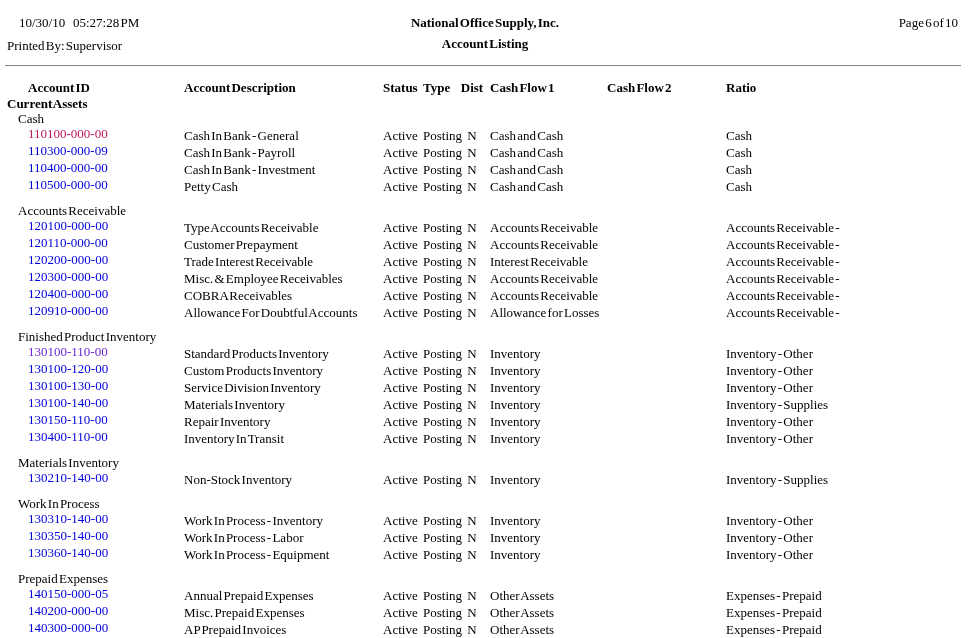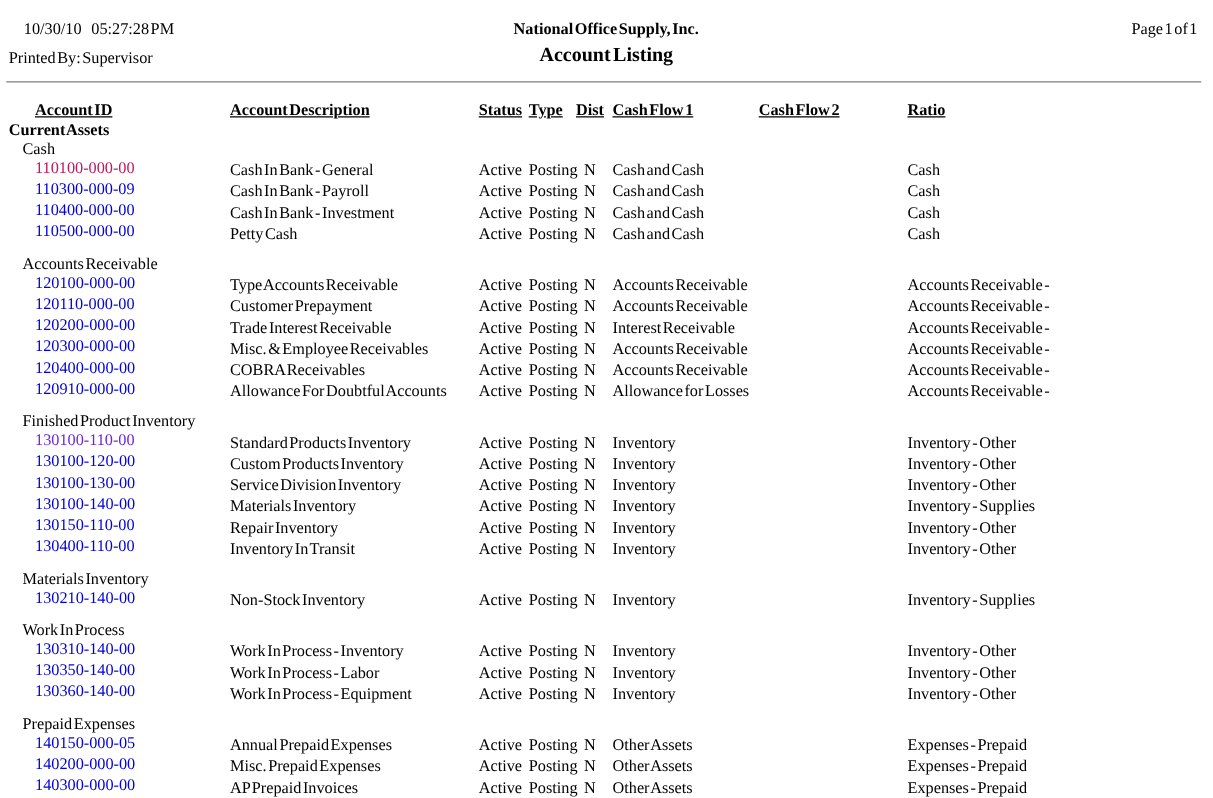--- a/index.html
+++ b/index.html
@@ -9,27 +9,27 @@
     font-family: "Liberation Serif", "DejaVu Serif", serif;
     font-size: 13px; color: #000; word-spacing: -2px;
   }
   .report { position: relative; width: 970px; height: 638px; background: #fff; }
 
   
   .hdr-date   { position: absolute; left: 19px;  top: 15px; }
   .hdr-time   { position: absolute; left: 73px; top: 15px; }
   .hdr-printedby { position: absolute; left: 7px; top: 38px; }
   .hdr-company { position: absolute; left: 0; right: 0; top: 15px; text-align: center; font-weight: bold; }
-  .hdr-title   { position: absolute; left: 0; right: 0; top: 36px; text-align: center; font-weight: bold; font-size: 16px; }
+  .hdr-title   { position: absolute; left: 0; right: 0; top: 36px; text-align: center; font-weight: bold; font-size: 13px; }
   .hdr-page    { position: absolute; right: 12px; top: 15px; }
   .hdr-rule    { position: absolute; left: 5px; right: 9px; top: 65px; border-top: 1px solid #808080; height: 0; }
 
   
   .col-headers { position: absolute; left: 0; right: 0; top: 80px; height: 16px; font-weight: bold; }
-  .col-headers span { position: absolute; text-decoration: underline; white-space: nowrap; }
+  .col-headers span { position: absolute; white-space: nowrap; }
   .h-id     { left: 28px; }
   .h-desc   { left: 184px; }
   .h-status { left: 383px; }
   .h-type   { left: 423px; }
   .h-dist   { left: 458px; width: 28px; text-align: center; }
   .h-cf1    { left: 490px; }
   .h-cf2    { left: 607px; }
   .h-ratio  { left: 726px; }
 
   
@@ -52,21 +52,21 @@
 </head>
 <body>
 
 <div class="report">
 
   <span class="hdr-date">10/30/10</span>
   <span class="hdr-time">05:27:28 PM</span>
   <span class="hdr-printedby">Printed By: Supervisor</span>
   <div class="hdr-company">National Office Supply, Inc.</div>
   <div class="hdr-title">Account Listing</div>
-  <span class="hdr-page">Page 1 of 1</span>
+  <span class="hdr-page">Page 6 of 10</span>
   <div class="hdr-rule"></div>
 
   <div class="col-headers">
     <span class="h-id">Account ID</span>
     <span class="h-desc">Account Description</span>
     <span class="h-status">Status</span>
     <span class="h-type">Type</span>
     <span class="h-dist">Dist</span>
     <span class="h-cf1">Cash Flow 1</span>
     <span class="h-cf2">Cash Flow 2</span>

